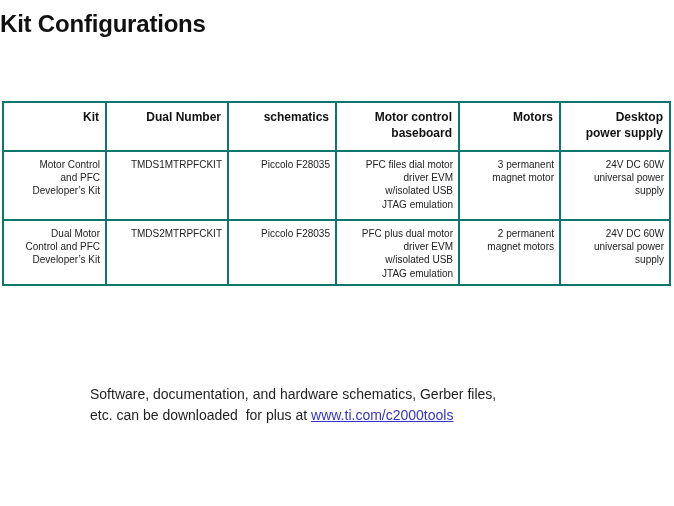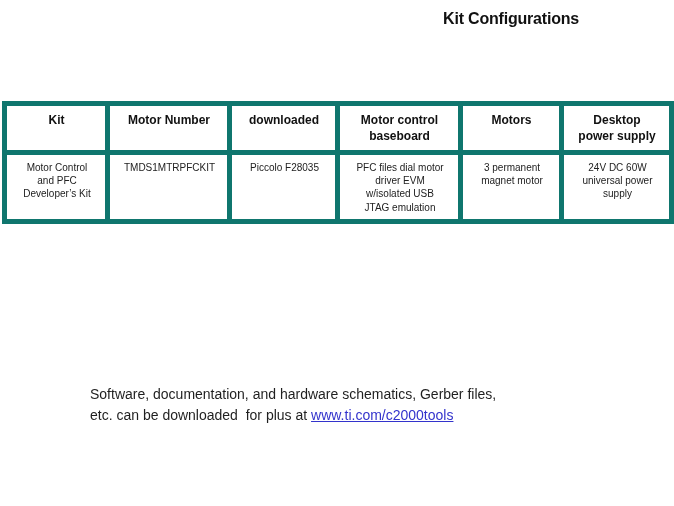--- a/index.html
+++ b/index.html
@@ -9,38 +9,38 @@
     background: #ffffff;
     font-family: "Liberation Sans", sans-serif;
     color: #1a1a1a;
     overflow: hidden;
   }
   .slide-title {
     position: absolute;
     top: 10px;
     left: 0;
     width: 579px;
-    text-align: right;
-    font-size: 16px;
+    text-align: left;
+    font-size: 24px;
     font-weight: bold;
     color: #111111;
     letter-spacing: -0.2px;
   }
   table.kit-table {
     position: absolute;
     left: 2px;
     top: 101px;
     width: 667px;
     border-collapse: collapse;
     table-layout: fixed;
   }
   .kit-table th, .kit-table td {
-    border: 5px solid #0f766e;
+    border: 2px solid #0f766e;
     vertical-align: top;
-    text-align: center;
+    text-align: right;
     white-space: pre-line;
     overflow: hidden;
   }
   .kit-table th {
     font-size: 12px;
     font-weight: bold;
     color: #111111;
     padding: 6px 6px 4px 7px;
     height: 49px;
     line-height: 1.35;
@@ -80,22 +80,22 @@
     <col style="width:103px">
     <col style="width:122px">
     <col style="width:108px">
     <col style="width:123px">
     <col style="width:101px">
     <col style="width:110px">
   </colgroup>
   <thead>
     <tr>
       <th>Kit</th>
-      <th>Motor Number</th>
-      <th>downloaded</th>
+      <th>Dual Number</th>
+      <th>schematics</th>
       <th>Motor control
 baseboard</th>
       <th>Motors</th>
       <th>Desktop
 power supply</th>
     </tr>
   </thead>
   <tbody>
     <tr class="row-1">
       <td>Motor Control
@@ -106,17 +106,33 @@
       <td>PFC files dial motor
 driver EVM
 w/isolated USB
 JTAG emulation</td>
       <td>3 permanent
 magnet motor</td>
       <td>24V DC 60W
 universal power
 supply</td>
     </tr>
+    <tr class="row-2">
+      <td>Dual Motor
+Control and PFC
+Developer’s Kit</td>
+      <td>TMDS2MTRPFCKIT</td>
+      <td>Piccolo F28035</td>
+      <td>PFC plus dual motor
+driver EVM
+w/isolated USB
+JTAG emulation</td>
+      <td>2 permanent
+magnet motors</td>
+      <td>24V DC 60W
+universal power
+supply</td>
+    </tr>
   </tbody>
 </table>
 
 <div class="footer-note"><span>Software, documentation, and hardware schematics, Gerber files,</span>
 <span>etc. can be downloaded  for plus at </span><a class="link" style="color: rgb(51, 51, 204); text-decoration: underline;">www.ti.com/c2000tools</a></div>
 
 </body></html>

